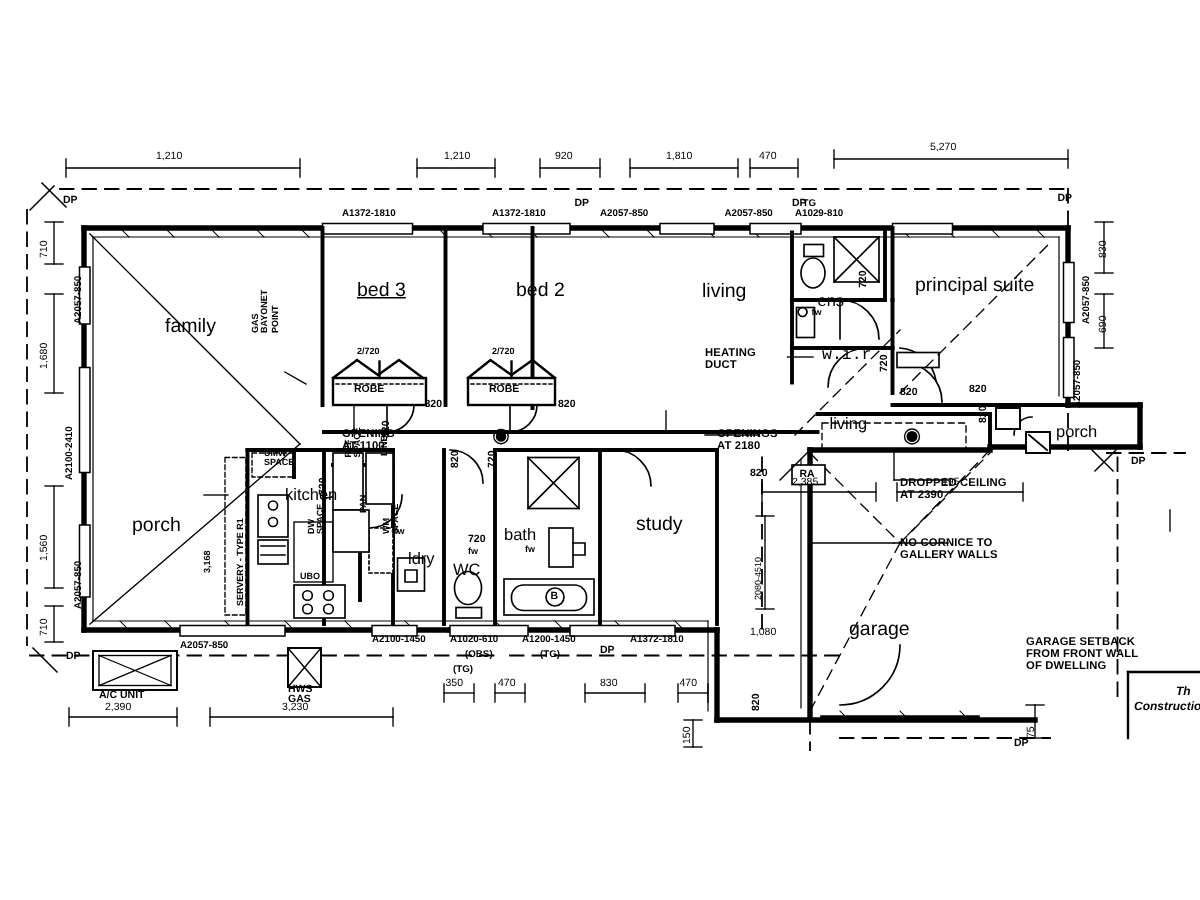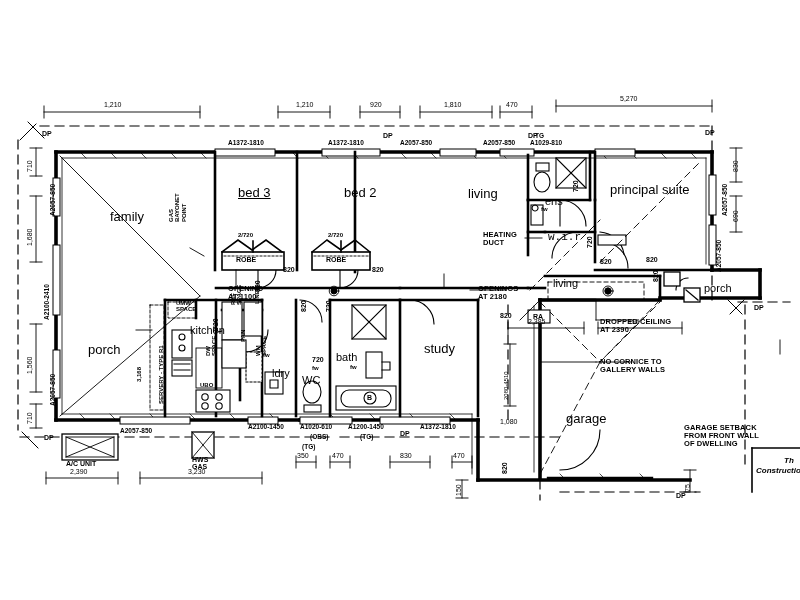--- a/index.html
+++ b/index.html
@@ -427,21 +427,21 @@
 <div class="lbl room" style="left:424px;top:342px;">study</div>
 <div class="lbl room" style="left:566px;top:412px;">garage</div>
 
 <div class="lbl tiny" style="left:168px;top:222px;transform:rotate(-90deg);transform-origin:left top;">GAS
 BAYONET
 POINT</div>
 <div class="lbl note" style="left:228px;top:285px;">OPENING
 AT 1100</div>
 <div class="lbl note" style="left:478px;top:285px;">OPENINGS
 AT 2180</div>
-<div class="lbl note" style="left:483px;top:231px;">HEATING
+<div class="lbl note" style="left:470px;top:231px;">HEATING
 DUCT</div>
 <div class="lbl note" style="left:600px;top:318px;">DROPPED CEILING
 AT 2390</div>
 <div class="lbl note" style="left:600px;top:358px;">NO CORNICE TO
 GALLERY WALLS</div>
 <div class="lbl note" style="left:684px;top:424px;">GARAGE SETBACK
 FROM FRONT WALL
 OF DWELLING</div>
 <div class="lbl tiny7" style="left:66px;top:460px;">A/C UNIT</div>
 <div class="lbl tiny7" style="left:192px;top:456px;">HWS

